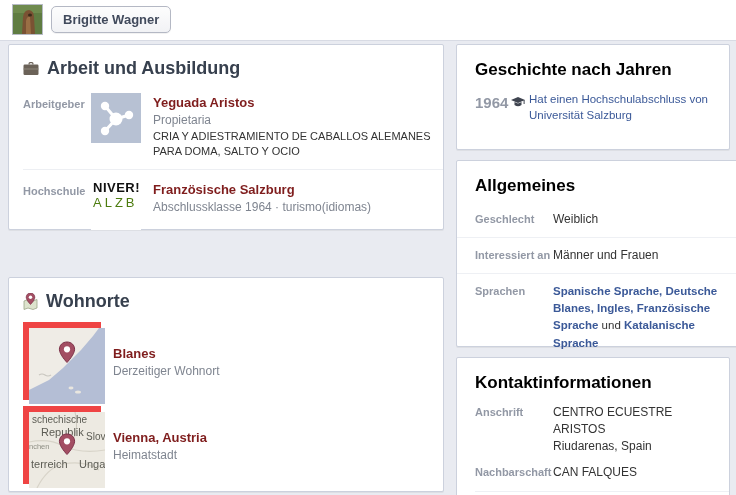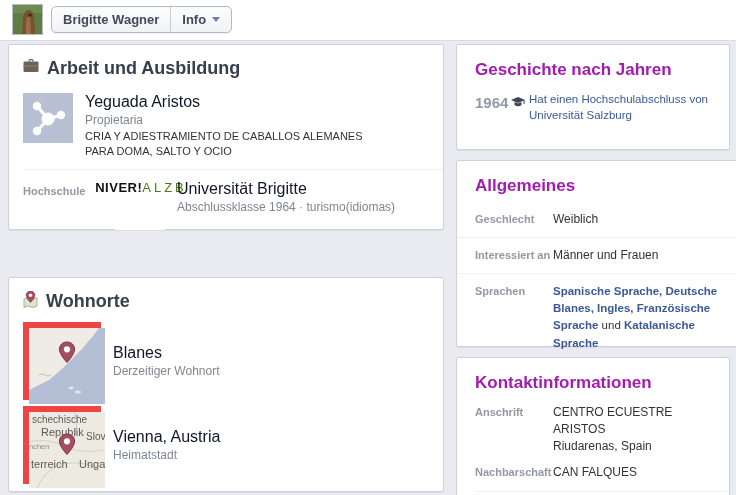--- a/index.html
+++ b/index.html
@@ -16,32 +16,32 @@
   .btn { padding:5px 11px; font-size:13px; font-weight:bold; color:#414a5c; cursor:pointer; display:flex; align-items:center; }
   .btn + .btn { border-left:1px solid #c9cdd7; }
   .caret { width:0; height:0; border-left:4px solid transparent; border-right:4px solid transparent; border-top:5px solid #72809f; margin-left:6px; display:inline-block; }
   
   .card { position:absolute; background:#fff; border:1px solid #ccd1dd; border-radius:2px; box-shadow:0 1px 0 rgba(0,0,0,0.05); box-sizing:border-box; }
   #card-work    { left:8px;   top:44px;  width:436px; height:186px; }
   #card-places  { left:8px;   top:240px; width:436px; height:215px;margin-top:37px; }
   #card-history { left:456px; top:44px;  width:274px; height:106px; }
   #card-about   { left:456px; top:160px; width:318px; height:187px; }
   #card-contact { left:456px; top:357px; width:274px; height:170px; }
-  .card-head { display:flex; align-items:flex-start; gap:8px; padding:13px 14px 8px 14px; }
+  .card-head { display:flex; align-items:center; gap:8px; padding:13px 14px 8px 14px; }
   .card-title { font-size:18px; font-weight:bold; color:#37404e; }
-  .card-title-sm { font-size:17px; font-weight:bold; color:#a21caf; padding:15px 34px 6px 18px; }
+  .card-title-sm { font-size:17px; font-weight:bold; color:#000000; padding:15px 34px 6px 18px; }
   
   .wrow { display:flex; padding:6px 12px 6px 14px; }
   .wlabel { width:68px; flex-shrink:0; font-size:11px; font-weight:bold; color:#9298a5; padding-top:5px; }
   .wmedia { width:50px; height:50px; flex-shrink:0; margin-right:12px; cursor:pointer; }
   .wdivider { border-top:1px solid #edeff3; margin:4px 0 4px 14px; }
-  .blink { color:#0f172a; font-weight:normal; font-size:16px; text-decoration:none; cursor:pointer; }
+  .blink { color:#7f1d1d; font-weight:bold; font-size:13px; text-decoration:none; cursor:pointer; }
   .graytext { color:#7f8590; font-size:12px; margin-top:2px; }
   .desc { color:#333; font-size:11px; line-height:1.35; margin-top:2px; max-width:282px; }
-  .unilogo { background:#fff; display:flex; flex-direction:row; justify-content:center; padding-left:2px; box-sizing:border-box;margin-left:24px; }
+  .unilogo { background:#fff; display:flex; flex-direction:column; padding-left:2px; box-sizing:border-box; }
   .unilogo .l1 { font-weight:bold; font-size:13px; color:#111; letter-spacing:0.5px; }
   .unilogo .l2 { font-size:13px; color:#4d7c0f; letter-spacing:3px; }
   
   .prow { display:flex; padding:2px 27px 2px 14px; margin-bottom:2px; }
   .pmap { width:78px; height:78px; flex-shrink:0; cursor:pointer; border:6px solid #ef4444; box-sizing:border-box; }
   .pinfo { margin-left:12px; padding-top:22px; }
   
   .hrow { display:flex; padding:6px 16px 0 18px; }
   .hyear { width:36px; flex-shrink:0; font-size:15px; font-weight:bold; color:#9298a5; padding-top:2px; }
   .hicon { width:18px; flex-shrink:0; padding-top:2px; }
@@ -68,38 +68,35 @@
       <rect x="0" y="0" width="29" height="8" fill="#6f8b4e"></rect>
       <path d="M9 29 L10 12 Q11 5 16 5 Q21 6 21 12 L22 29 Z" fill="#7a5233"></path>
       <path d="M13 29 L13 16 Q14 11 17 12 L18 29 Z" fill="#9a6f45"></path>
       <ellipse cx="17" cy="10" rx="2" ry="1.5" fill="#3c2b1a"></ellipse>
     </svg>
   </div>
   <div class="btn-group">
     <div class="btn">
       <span>Brigitte Wagner</span>
     </div>
-    <div class="btn">
-      <span>Info</span>
-      <span class="caret"></span>
-    </div>
   </div>
 </div>
 
 <div class="card" id="card-work">
   <div class="card-head">
     <svg width="16" height="15" viewBox="0 0 16 15">
       <path d="M5.5 2.5 Q5.5 1 7 1 L9 1 Q10.5 1 10.5 2.5 L10.5 3.5 L9.3 3.5 L9.3 2.6 Q9.3 2.2 8.9 2.2 L7.1 2.2 Q6.7 2.2 6.7 2.6 L6.7 3.5 L5.5 3.5 Z" fill="#6b6258"></path>
       <rect x="0.5" y="3.5" width="15" height="10.5" rx="1.2" fill="#6b6258"></rect>
       <rect x="0.5" y="7.5" width="15" height="1" fill="#8d857b"></rect>
     </svg>
     <span class="card-title">Arbeit und Ausbildung</span>
   </div>
 
   <div class="wrow">
+    <div class="wlabel">Arbeitgeber</div>
     <div class="wmedia">
       <svg width="50" height="50" viewBox="0 0 50 50">
         <rect width="50" height="50" fill="#b7c1d3"></rect>
         <line x1="25" y1="26" x2="14" y2="13" stroke="#fff" stroke-width="3"></line>
         <line x1="25" y1="26" x2="38" y2="22" stroke="#fff" stroke-width="3"></line>
         <line x1="25" y1="26" x2="14" y2="38" stroke="#fff" stroke-width="3"></line>
         <circle cx="25" cy="26" r="6.5" fill="#fff"></circle>
         <circle cx="14" cy="13" r="4.2" fill="#fff"></circle>
         <circle cx="38" cy="22" r="4.2" fill="#fff"></circle>
         <circle cx="14" cy="38" r="4.2" fill="#fff"></circle>
@@ -114,21 +111,21 @@
 
   <div class="wdivider"></div>
 
   <div class="wrow">
     <div class="wlabel">Hochschule</div>
     <div class="wmedia unilogo">
       <span class="l1">NIVER!</span>
       <span class="l2">ALZB</span>
     </div>
     <div>
-      <a class="blink">Universität Brigitte</a>
+      <a class="blink">Französische Salzburg</a>
       <div class="graytext">Abschlussklasse 1964 · turismo(idiomas)</div>
     </div>
   </div>
 </div>
 
 <div class="card" id="card-places">
   <div class="card-head">
     <svg width="15" height="17" viewBox="0 0 15 17">
       <path d="M1 8 L5 6.5 L10 8 L14 6.5 L14 15 L10 16.5 L5 15 L1 16.5 Z" fill="#dde3cd" stroke="#9aa386" stroke-width="0.8"></path>
       <path d="M7.5 0 C5 0 3.2 1.8 3.2 4.2 C3.2 7.2 7.5 11.5 7.5 11.5 C7.5 11.5 11.8 7.2 11.8 4.2 C11.8 1.8 10 0 7.5 0 Z" fill="#a34e63" stroke="#7c3048" stroke-width="0.7"></path>

